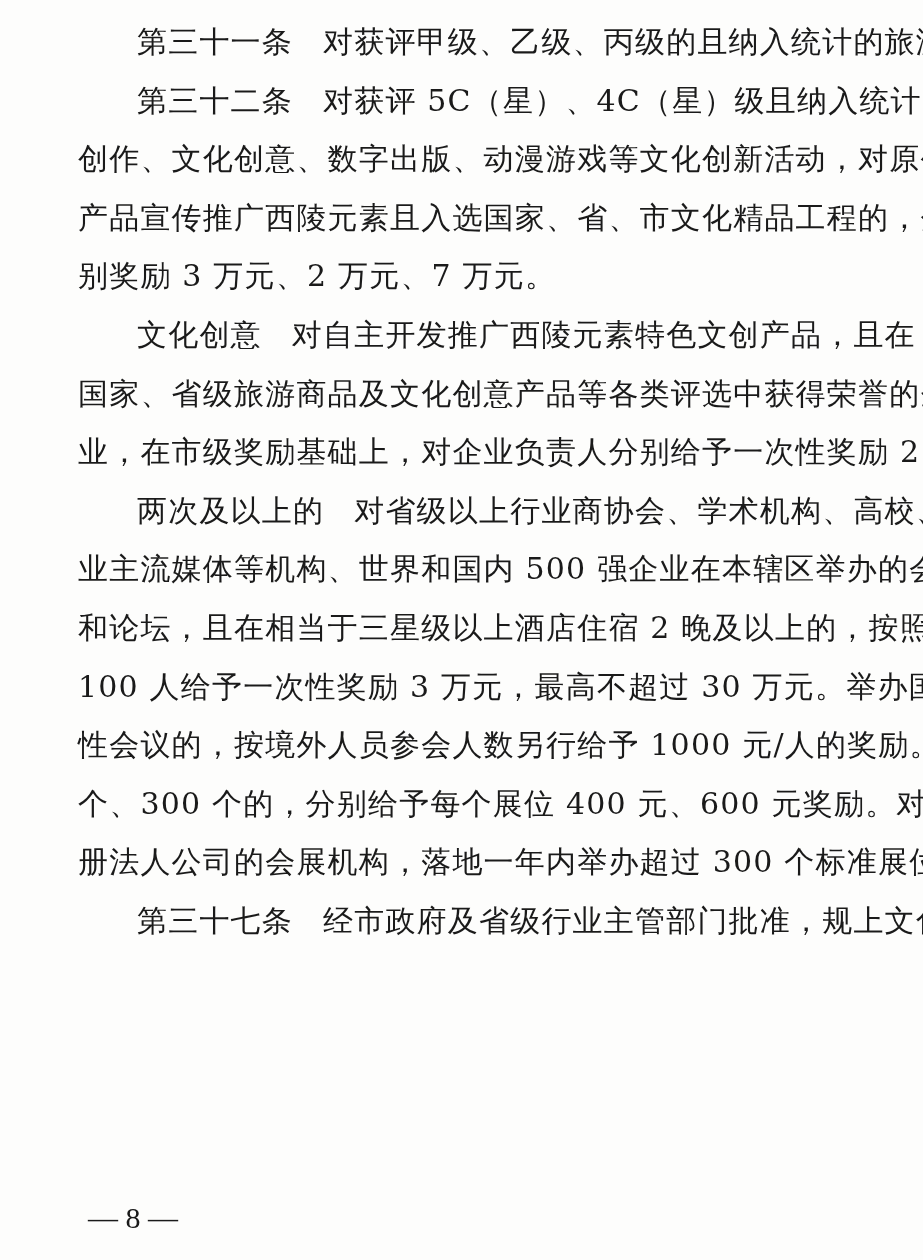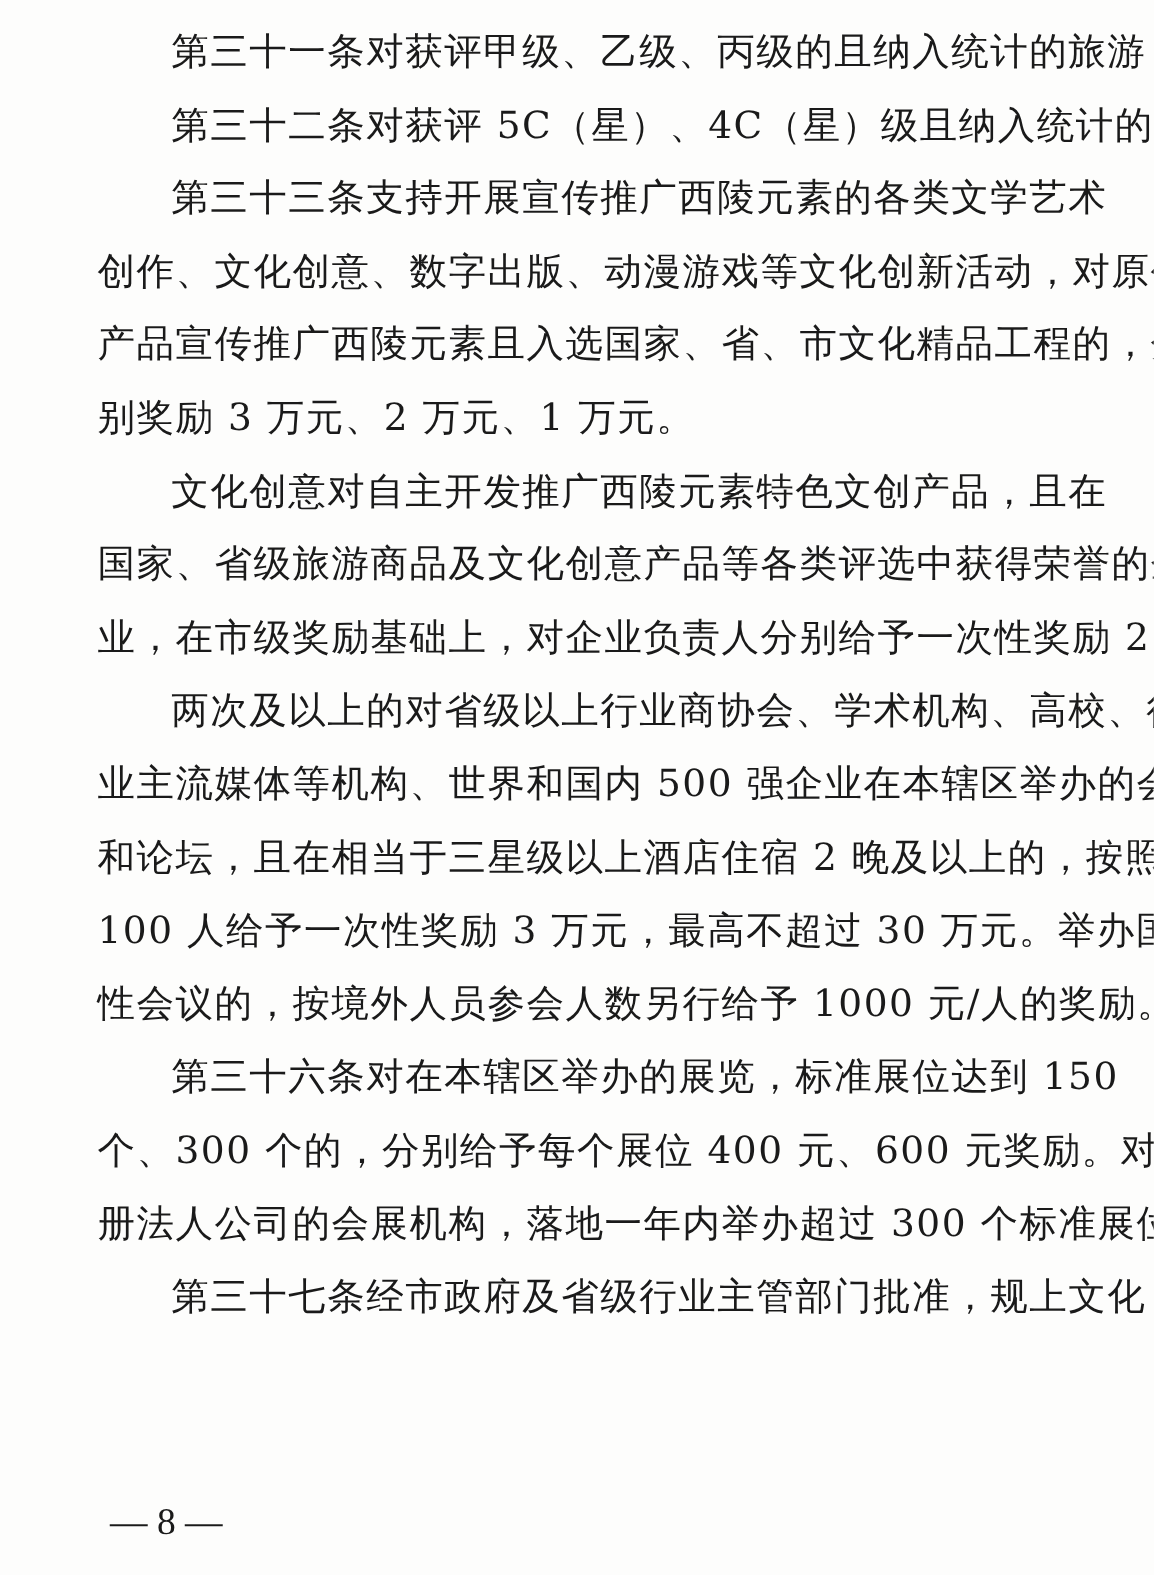--- a/index.html
+++ b/index.html
@@ -12,63 +12,61 @@
   }
   .page {
     position: absolute; left: 78px; top: 13px; width: 810px;
   }
   .line {
     height: 58.6px; line-height: 58.6px;
     font-size: 30px; white-space: nowrap;
     letter-spacing: 1.2px;
   }
   .indent { padding-left: 59px; }
-  .art { }
+  .art { margin-right: 30px; }
   .page-num {
     position: absolute; left: 88px; top: 1198px;
     font-size: 30px; line-height: 40px;
     font-family: "Liberation Serif", serif;
   }
 </style>
 </head>
 <body>
 
 <div class="page">
 
   <div class="article">
     <div class="line indent"><span class="art">第三十一条</span><span>对获评甲级、乙级、丙级的且纳入统计的旅游</span></div>
   </div>
 
   <div class="article">
     <div class="line indent"><span class="art">第三十二条</span><span>对获评 5C（星）、4C（星）级且纳入统计的</span></div>
   </div>
 
   <div class="article">
-    <div class="line indent"><span class="art">第三十三条</span><span>支持开展宣传推广西陵元素的各类文学艺术</span></div>
     <div class="line">创作、文化创意、数字出版、动漫游戏等文化创新活动，对原创</div>
     <div class="line">产品宣传推广西陵元素且入选国家、省、市文化精品工程的，分</div>
-    <div class="line">别奖励 3 万元、2 万元、1 万元。</div>
+    <div class="line">别奖励 3 万元、2 万元、7 万元。</div>
   </div>
 
   <div class="article">
     <div class="line indent"><span class="art">文化创意</span><span>对自主开发推广西陵元素特色文创产品，且在</span></div>
     <div class="line">国家、省级旅游商品及文化创意产品等各类评选中获得荣誉的企</div>
     <div class="line">业，在市级奖励基础上，对企业负责人分别给予一次性奖励 2 万</div>
   </div>
 
   <div class="article">
     <div class="line indent"><span class="art">两次及以上的</span><span>对省级以上行业商协会、学术机构、高校、行</span></div>
     <div class="line">业主流媒体等机构、世界和国内 500 强企业在本辖区举办的会议</div>
     <div class="line">和论坛，且在相当于三星级以上酒店住宿 2 晚及以上的，按照每</div>
     <div class="line">100 人给予一次性奖励 3 万元，最高不超过 30 万元。举办国际</div>
     <div class="line">性会议的，按境外人员参会人数另行给予 1000 元/人的奖励。</div>
   </div>
 
   <div class="article">
-    <div class="line indent"><span class="art">第三十六条</span><span>对在本辖区举办的展览，标准展位达到 150</span></div>
     <div class="line">个、300 个的，分别给予每个展位 400 元、600 元奖励。对新注</div>
     <div class="line">册法人公司的会展机构，落地一年内举办超过 300 个标准展位的</div>
   </div>
 
   <div class="article">
     <div class="line indent"><span class="art">第三十七条</span><span>经市政府及省级行业主管部门批准，规上文化</span></div>
 
   </div>
 </div>
 

